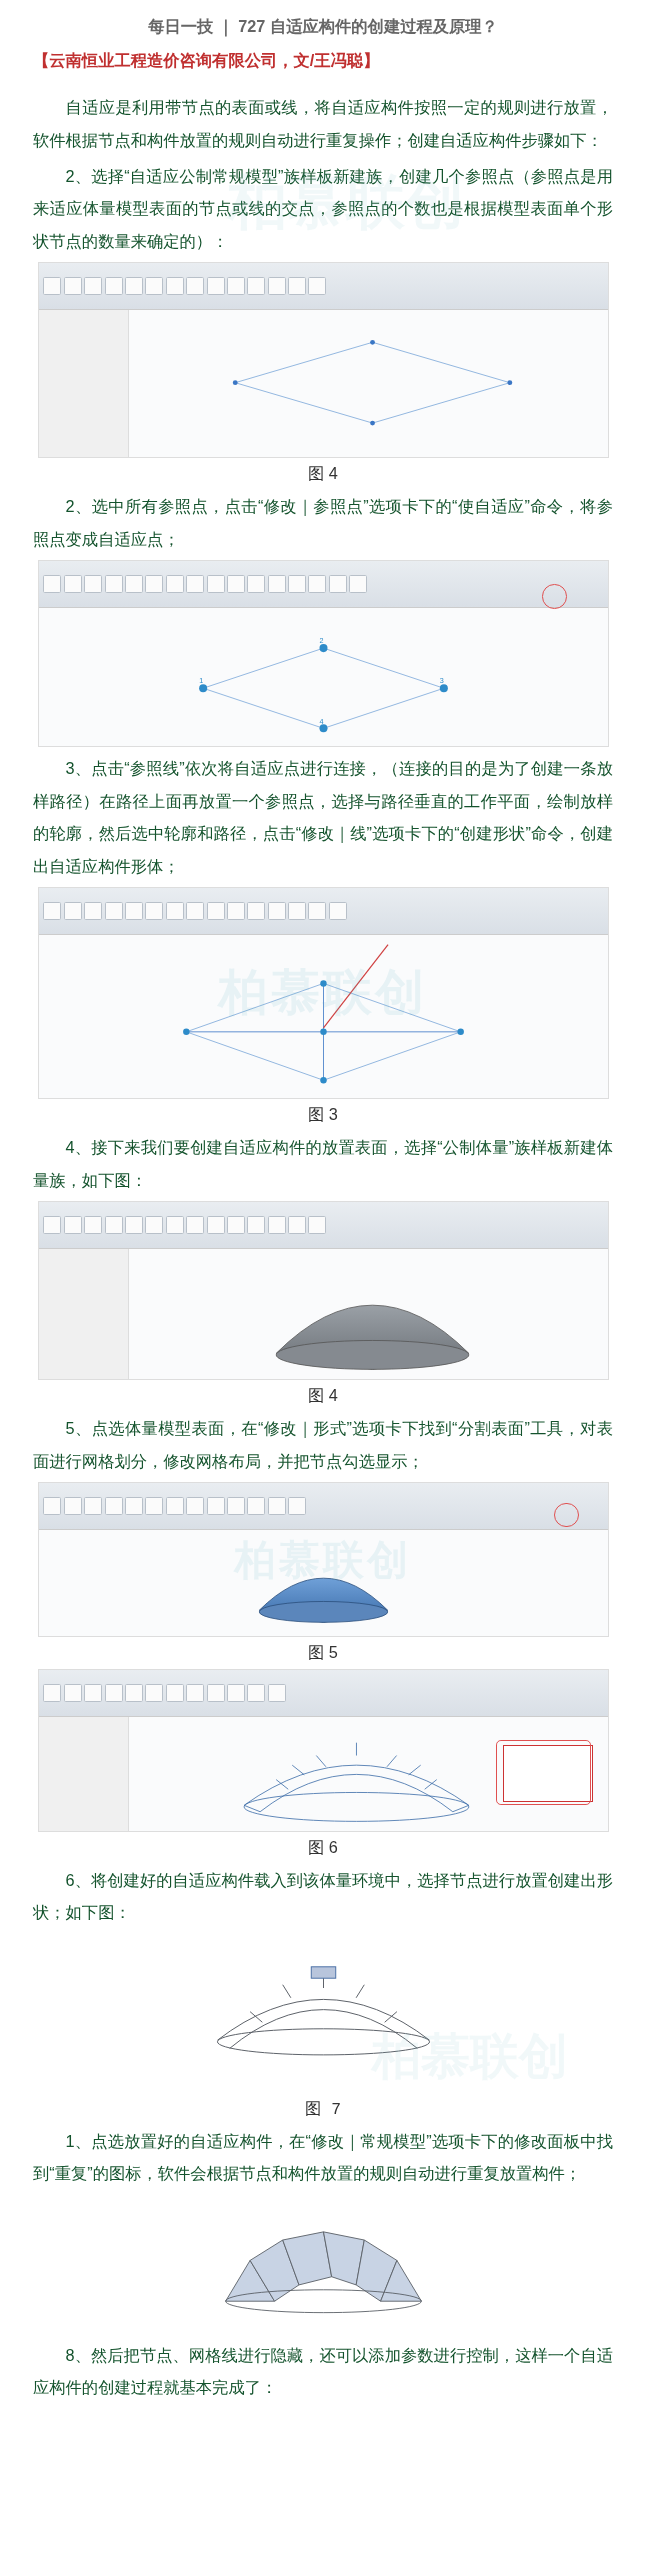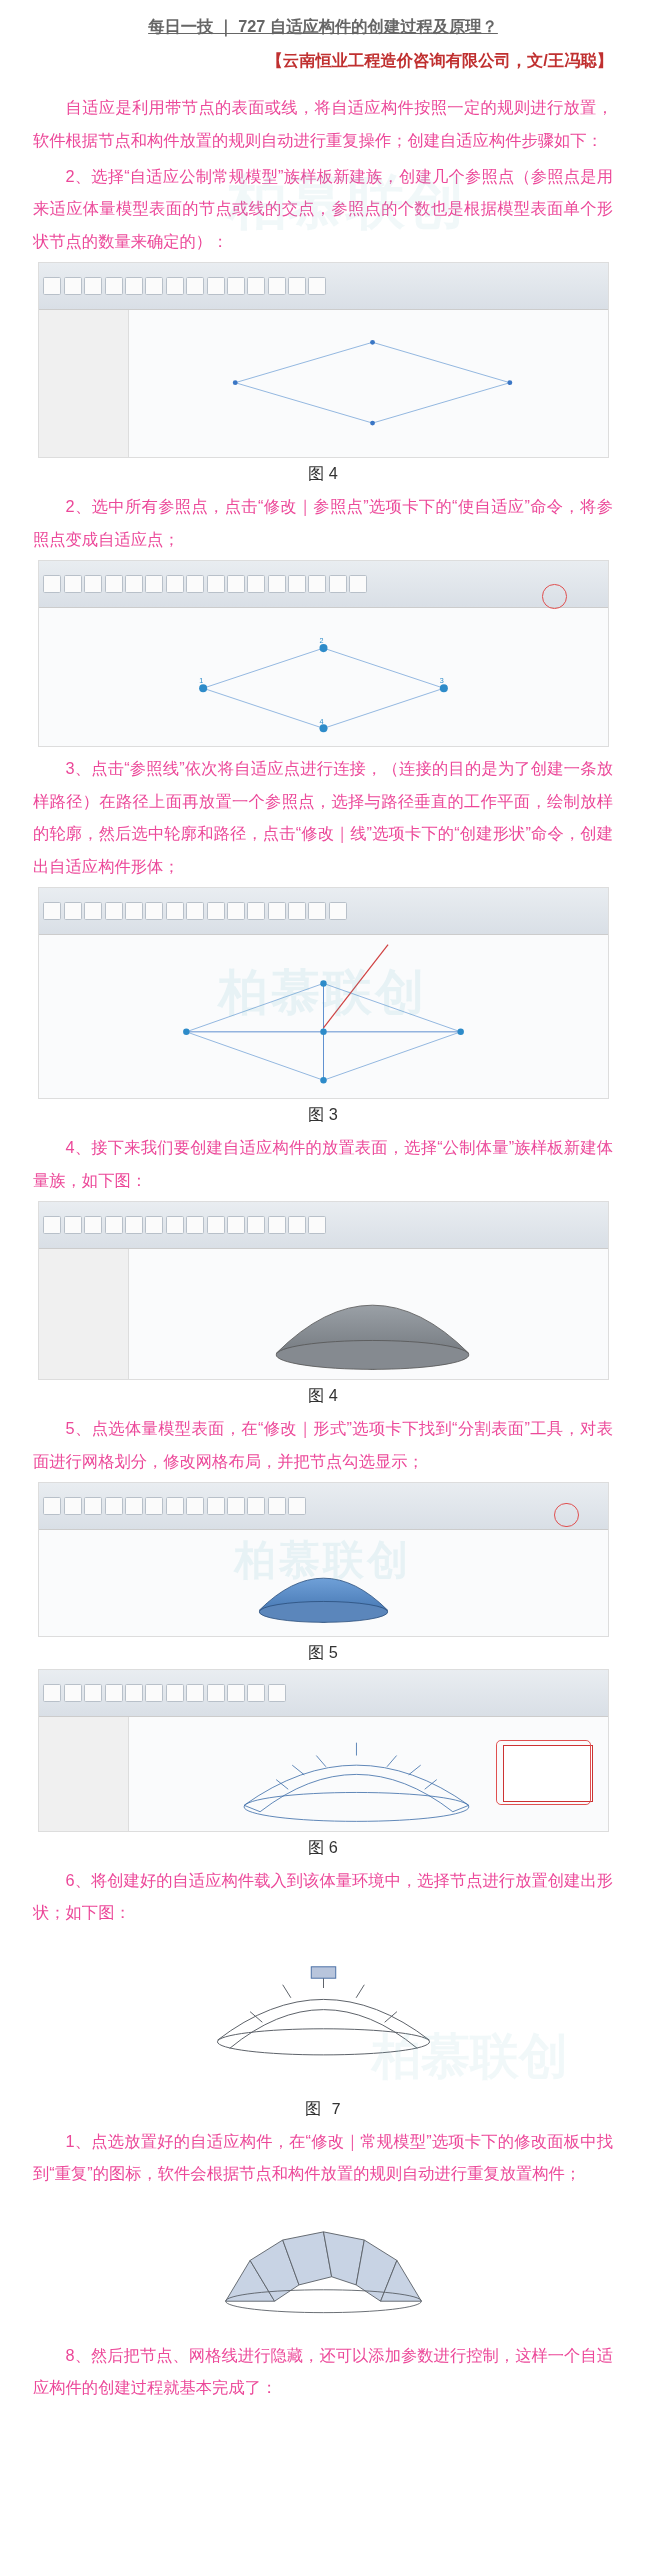--- a/index.html
+++ b/index.html
@@ -11,33 +11,32 @@
     }
     .page {
       padding: 16.3px 33px 33px 33px;
     }
     .title-line {
       text-align: center;
       font-weight: bold;
       color: #666;
       font-size: 16.3px;
       margin-bottom: 11.4px;
-      text-decoration: underline;
     }
     .byline {
-      text-align: right;
+      text-align: left;
       font-weight: bold;
       color: #c03030;
       font-size: 16.3px;
       margin-bottom: 19.6px;
     }
     .body-text {
       font-size: 16.3px;
       line-height: 2.0;
-      color: #ec4899;
+      color: #14532d;
       text-align: justify;
       margin-bottom: 3.3px;
     }
     .indent { text-indent: 2em; }
     .figure {
       margin: 4.9px 0 4.9px 0;
       text-align: center;
     }
     .figure-img {
       display: block;

